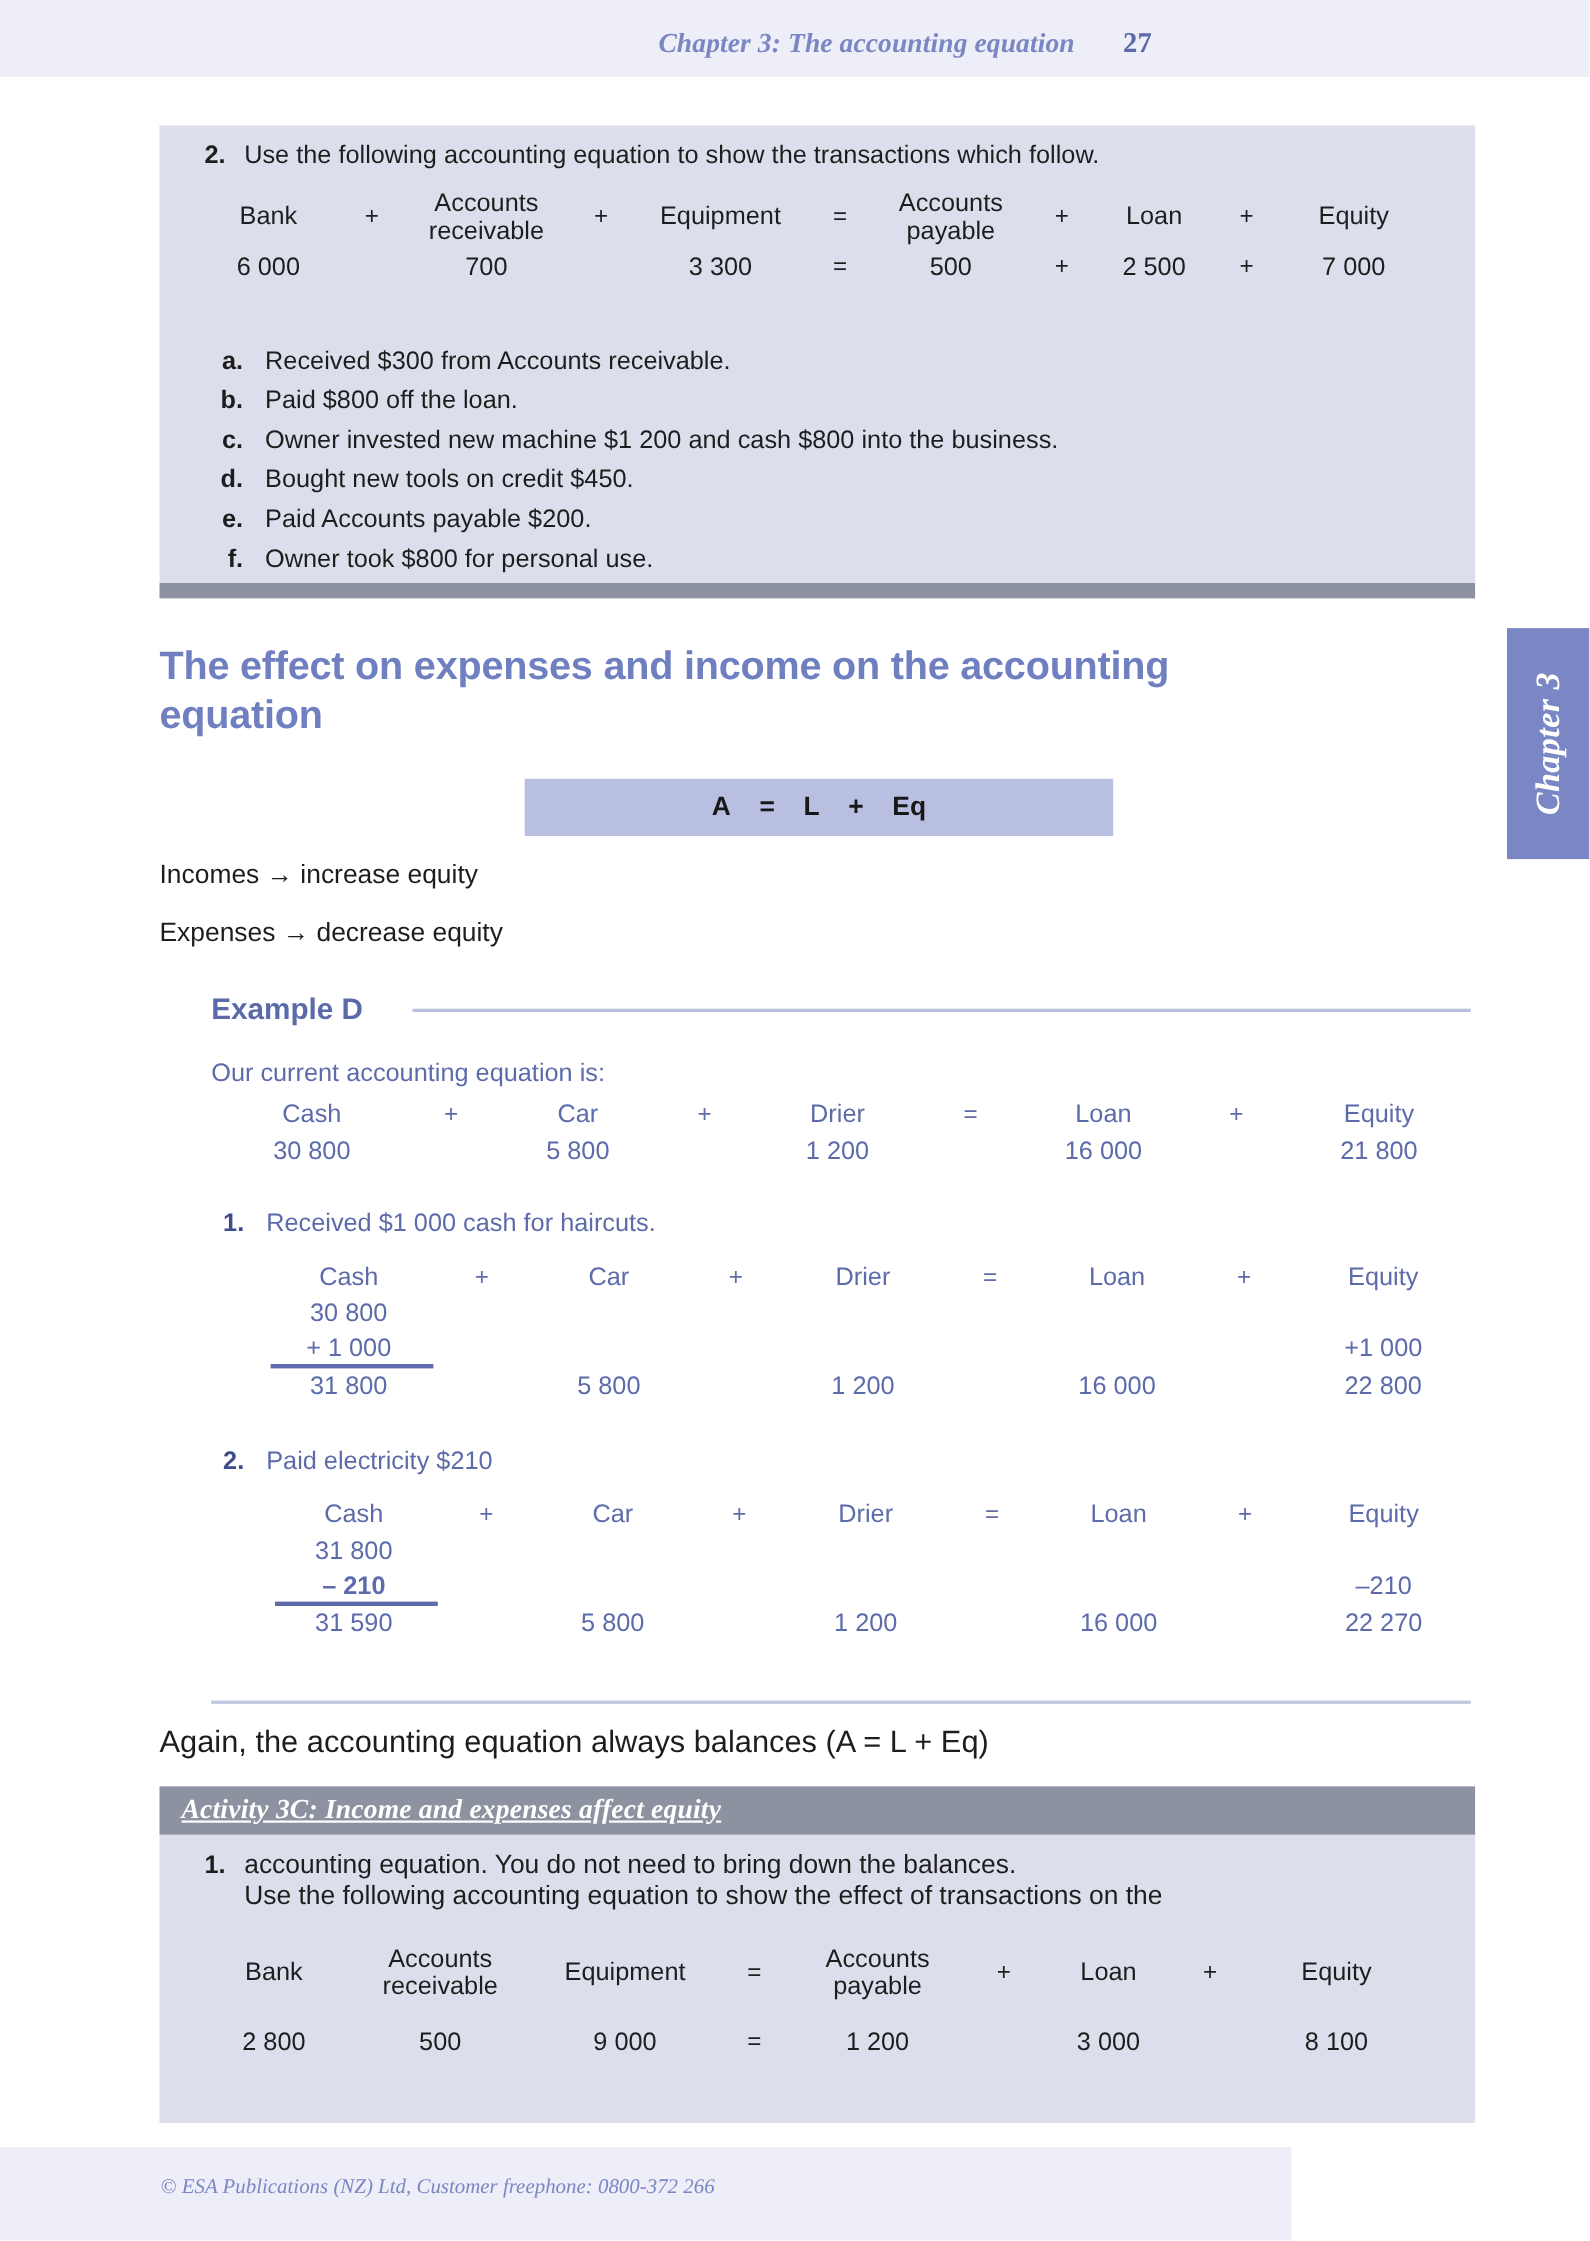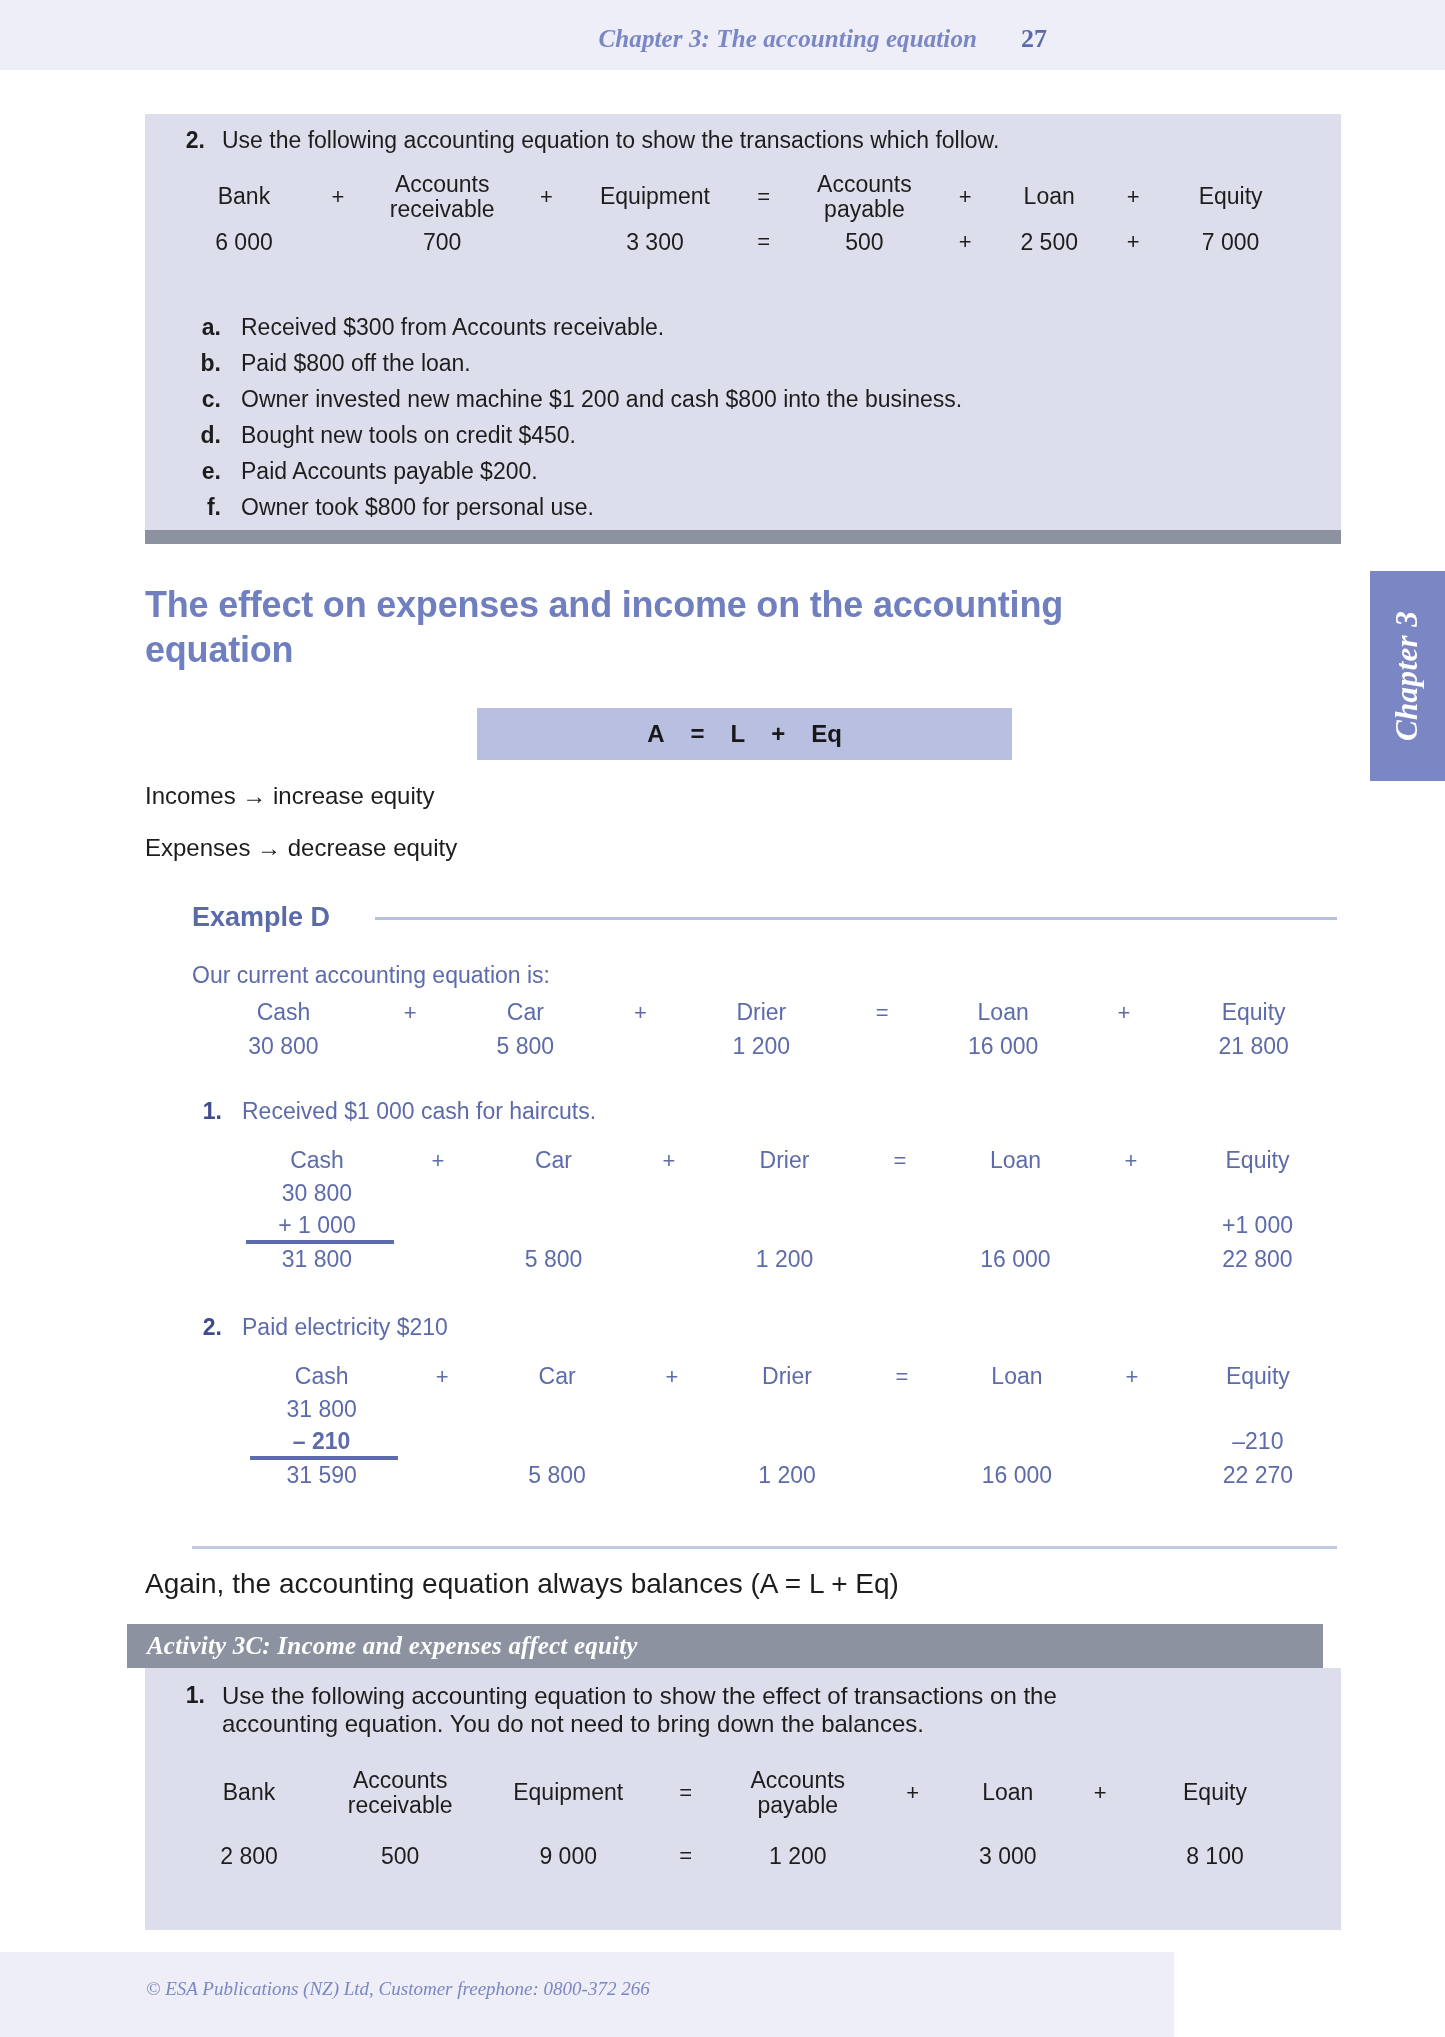--- a/index.html
+++ b/index.html
@@ -551,31 +551,31 @@
       <td>22 270</td>
     </tr>
   </tbody>
     </table>
 </div>
 
 <div class="closing-rule" style="left:192px; top:1546px; width:1145px;"></div>
 
 <div class="closing-text" style="left:145px; top:1568px;">Again, the accounting equation always balances (A = L + Eq)</div>
 
-<div class="activity-head-bar" style="left:127px; top:1624px; width:1196px; height:44px;">
+<div class="activity-head-bar" style="left:145px; top:1624px; width:1196px; height:44px;text-decoration:underline;">
   <span>Activity 3C: Income and expenses affect equity</span>
 </div>
 
 <div class="activity-box" style="left:145px; top:1668px; width:1196px; height:262px;">
 
   <div class="list-row" style="position:absolute; left:20px; top:14px; width:1140px;">
     <div class="list-marker q-num" style="width:40px;">1.</div>
     <div class="q-text" style="padding-left:17px;">
+      <div>accounting equation. You do not need to bring down the balances.</div>
       <div>Use the following accounting equation to show the effect of transactions on the</div>
-      <div>accounting equation. You do not need to bring down the balances.</div>
     </div>
   </div>
 
   <div style="position:absolute; left:34px; top:100px; width:1120px;">
     <table class="eqtable">
       <colgroup>
         <col style="width:12.5%">
           <col style="width:14.5%">
           <col style="width:15.5%">
         <col style="width:5.5%">

